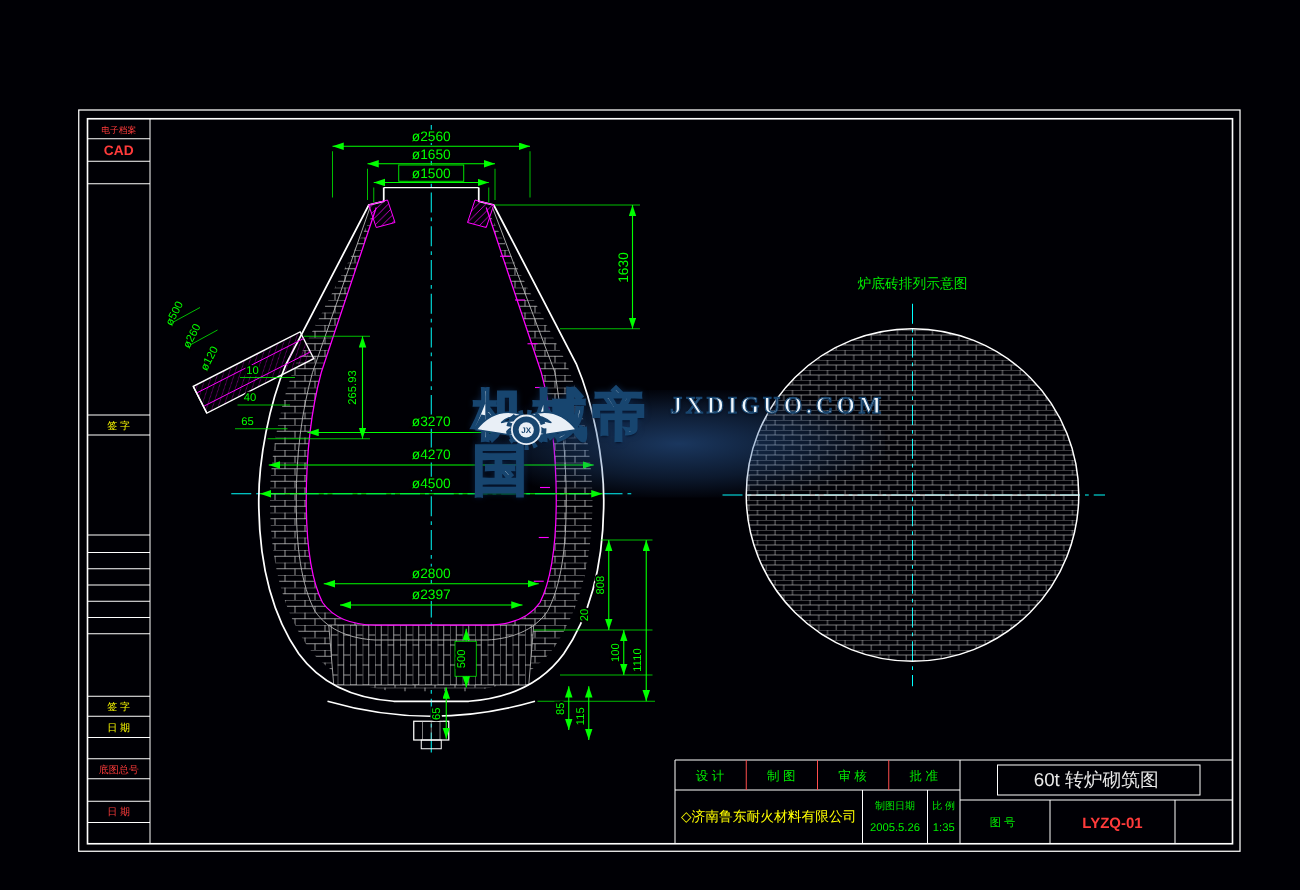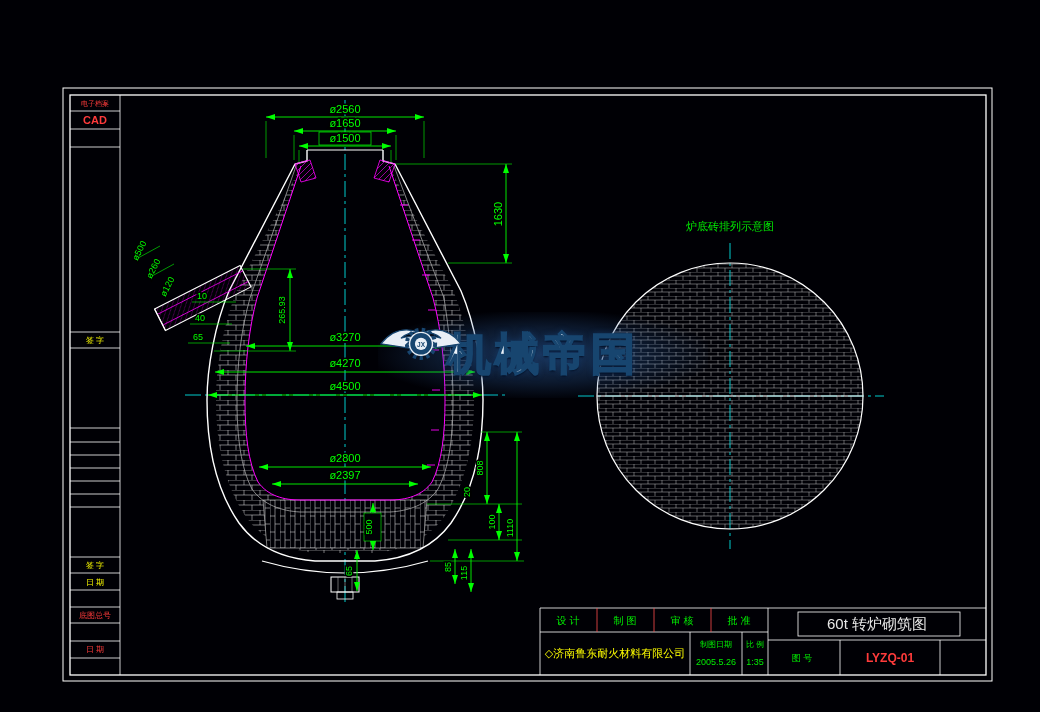--- a/index.html
+++ b/index.html
@@ -258,16 +258,17 @@
       <path d="M4,42 Q26,14 58,26 Q42,25 32,34 Q46,30 57,34 Q45,37 39,43 Q49,40 56,43 Q48,47 44,50 Q52,48 57,50 Z"></path>
       <path d="M116,42 Q94,14 62,26 Q78,25 88,34 Q74,30 63,34 Q75,37 81,43 Q71,40 64,43 Q72,47 76,50 Q68,48 63,50 Z"></path>
     </g>
     <circle cx="60" cy="42" r="19" fill="none" stroke="#17456f" stroke-width="7" stroke-dasharray="4.5 4.5"></circle>
     <circle cx="60" cy="42" r="16" fill="#17456f" stroke="#e9eff6" stroke-width="2"></circle>
     <circle cx="60" cy="42" r="8.5" fill="#e9eff6"></circle>
     <text x="60" y="46" font-size="9" font-weight="bold" text-anchor="middle" fill="#17456f" font-family="Liberation Sans, sans-serif">JX</text>
   </svg>
   <div class="wm-texts">
     <span class="wm-title">机械帝国</span>
+    <span class="wm-domain">JXDIGUO.COM</span>
   </div>
 </div>
 
 </div>
 
 </body></html>

